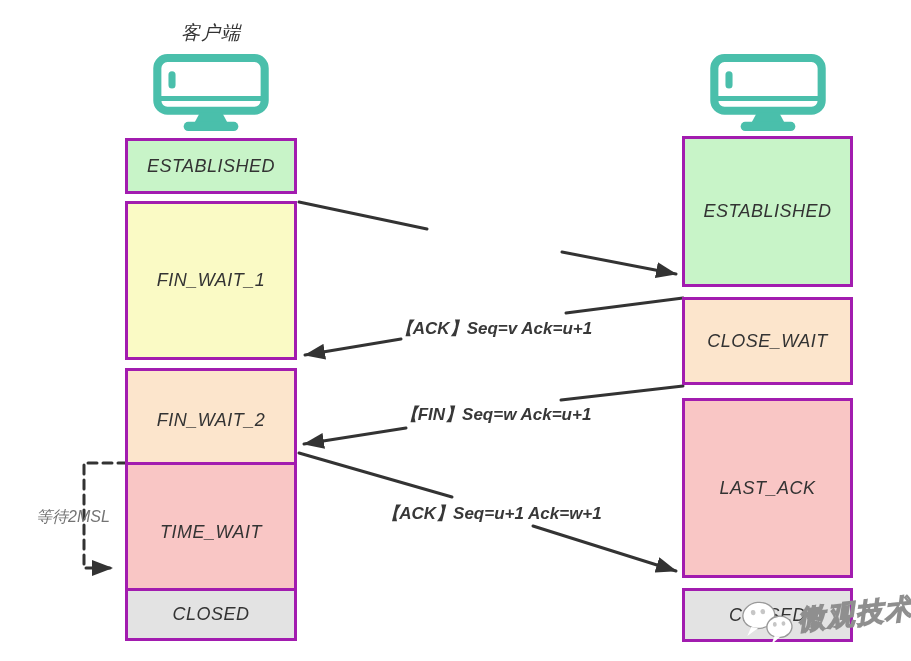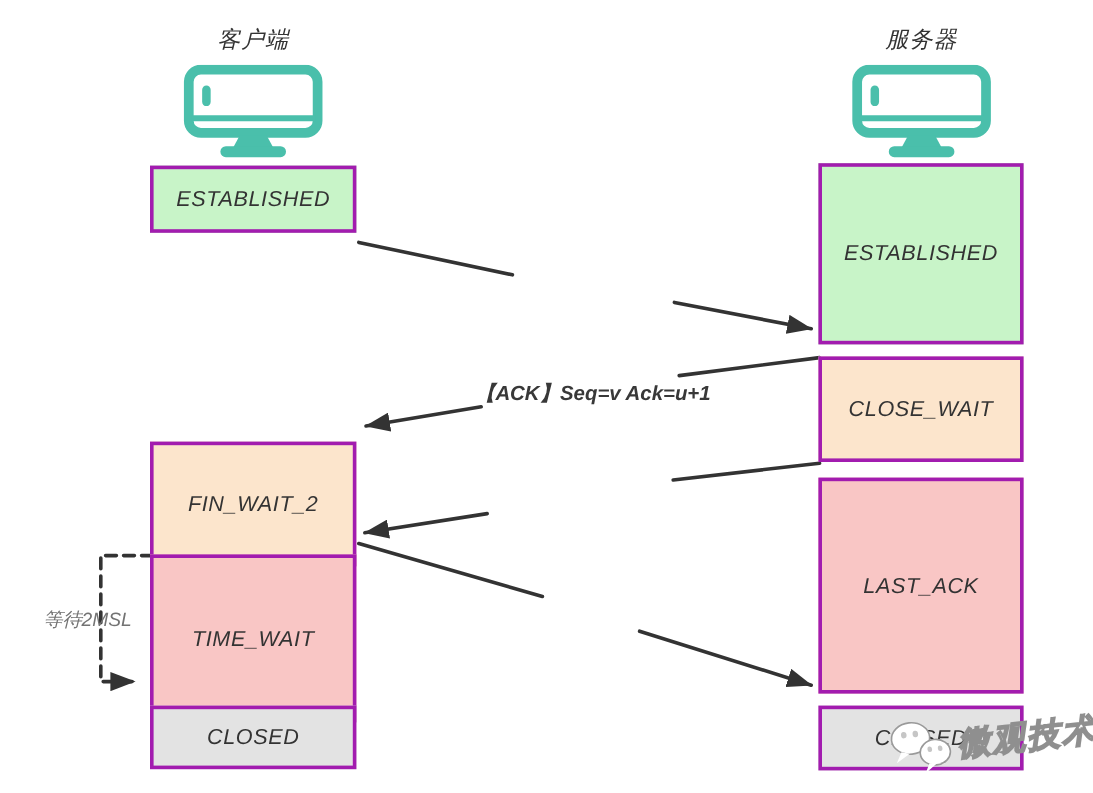--- a/index.html
+++ b/index.html
@@ -86,32 +86,34 @@
   <svg class="host-icon" style="left:151px" viewBox="0 0 116 78">
     <rect x="5" y="4" width="106" height="52" rx="10" fill="none" stroke="#4abfab" stroke-width="8"></rect>
     <line x1="7" y1="44" x2="109" y2="44" stroke="#4abfab" stroke-width="5"></line>
     <rect x="16" y="17" width="7" height="17" rx="3.5" fill="#4abfab"></rect>
     <path d="M47,58 L69,58 L75,69 L41,69 Z" fill="#4abfab"></path>
     <rect x="31" y="67" width="54" height="9" rx="4.5" fill="#4abfab"></rect>
   </svg>
   <div class="state-box c-col c-established">
     <span>ESTABLISHED</span>
   </div>
+  <div class="state-box c-col c-finwait1">
+    <span>FIN_WAIT_1</span>
+  </div>
   <div class="state-box c-col c-finwait2">
     <span>FIN_WAIT_2</span>
   </div>
   <div class="state-box c-col c-timewait">
     <span>TIME_WAIT</span>
   </div>
   <div class="state-box c-col c-closed">
     <span>CLOSED</span>
   </div>
   <div class="wait-note">等待2MSL</div>
 
-  <div class="col-title" style="left:682px">服务器</div>
   <svg class="host-icon" style="left:708px" viewBox="0 0 116 78">
     <rect x="5" y="4" width="106" height="52" rx="10" fill="none" stroke="#4abfab" stroke-width="8"></rect>
     <line x1="7" y1="44" x2="109" y2="44" stroke="#4abfab" stroke-width="5"></line>
     <rect x="16" y="17" width="7" height="17" rx="3.5" fill="#4abfab"></rect>
     <path d="M47,58 L69,58 L75,69 L41,69 Z" fill="#4abfab"></path>
     <rect x="31" y="67" width="54" height="9" rx="4.5" fill="#4abfab"></rect>
   </svg>
   <div class="state-box s-col s-established">
     <span>ESTABLISHED</span>
   </div>
@@ -119,20 +121,22 @@
     <span>LAST_ACK</span>
   </div>
   <div class="state-box s-col s-closewait">
     <span>CLOSE_WAIT</span>
   </div>
   <div class="state-box s-col s-closed">
     <span>CLOSED</span>
   </div>
 
   <div class="msg-label" style="left:494px;top:328px">【ACK】Seq=v Ack=u+1</div>
+  <div class="msg-label" style="left:496px;top:414px">【FIN】Seq=w Ack=u+1</div>
+  <div class="msg-label" style="left:492px;top:513px">【ACK】Seq=u+1 Ack=w+1</div>
 
   <div class="watermark">
     <svg width="58" height="50" viewBox="0 0 60 50">
       <g stroke="#9a9a9a" stroke-width="1.4">
         <ellipse cx="20" cy="16" rx="16.5" ry="13.5" fill="#fff"></ellipse>
         <path d="M11,27 L6,36 L18,29 Z" fill="#fff" stroke="none"></path>
       </g>
       <ellipse cx="14.5" cy="12.5" rx="2.4" ry="2.8" fill="#c6c6c6"></ellipse>
       <ellipse cx="24.5" cy="12.5" rx="2.4" ry="2.8" fill="#c6c6c6"></ellipse>
       <g stroke="#9a9a9a" stroke-width="1.4">

